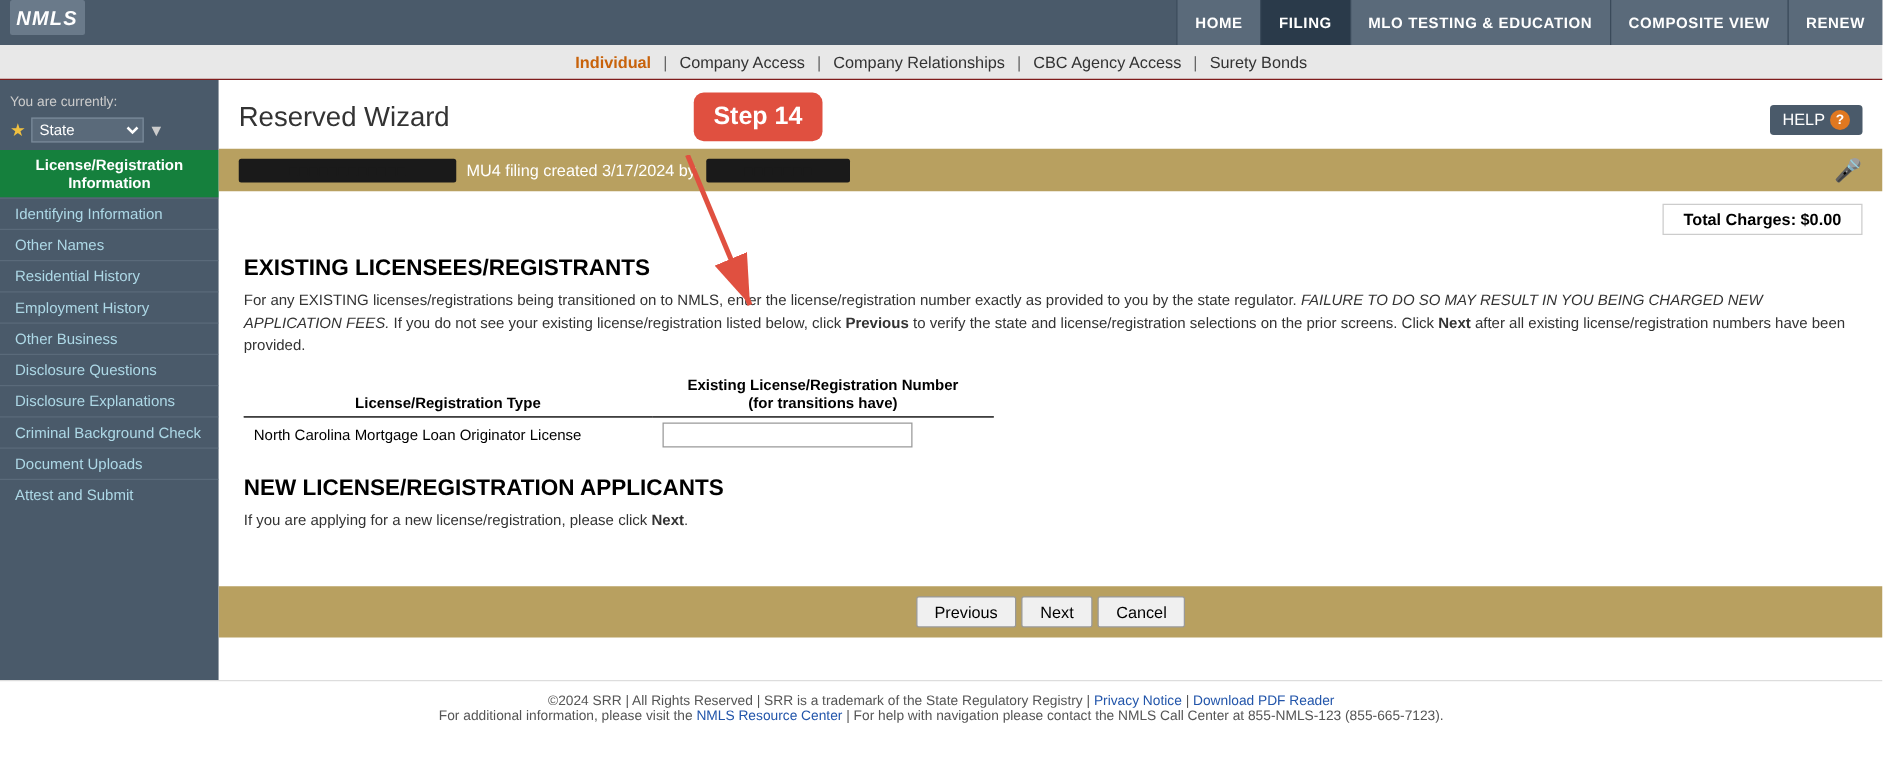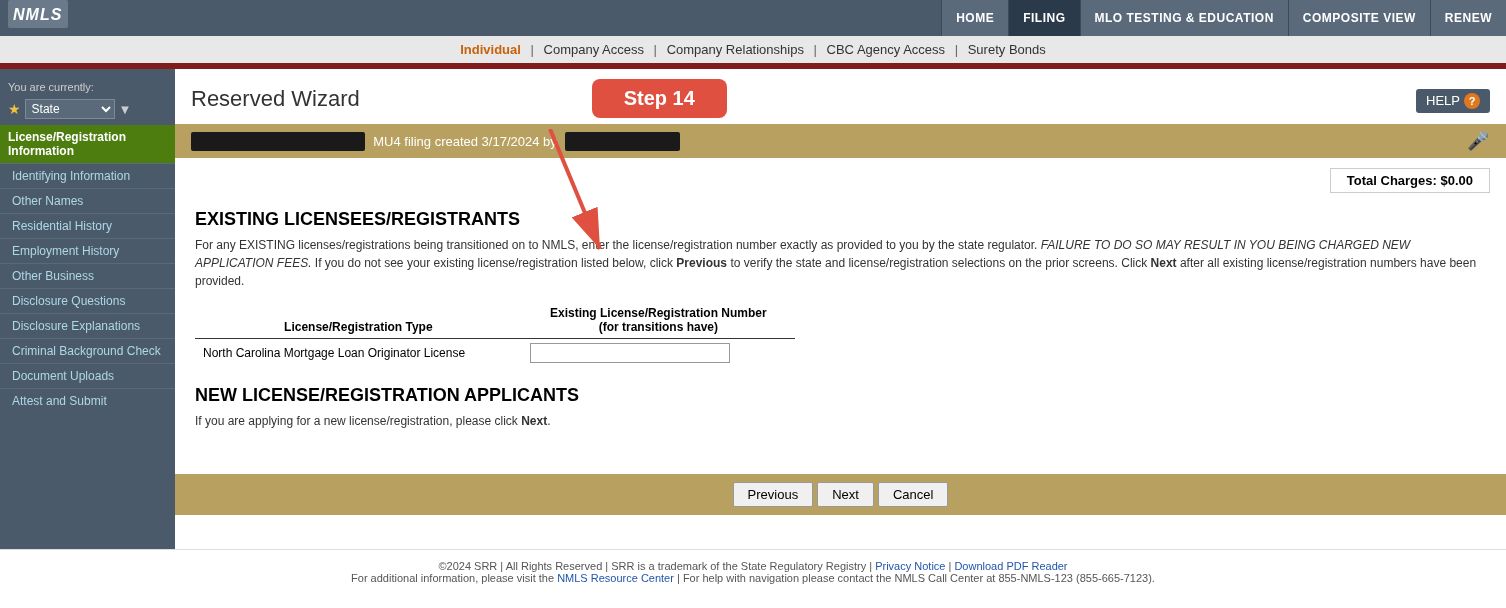--- a/index.html
+++ b/index.html
@@ -35,21 +35,21 @@
       letter-spacing: 0.5px;
       border-left: 1px solid #3a4a5a;
     }
     .top-nav-btn.active {
       background: #2a3a4a;
     }
 
     
     .sub-nav {
       background: #e8e8e8;
-      border-bottom: 6px solid #7f1d1d;
+      border-bottom: 1px solid #7f1d1d;
       padding: 6px 0;
       text-align: center;
       font-size: 13px;
     }
     .sub-nav a {
       color: #c8620a;
       text-decoration: none;
       font-weight: bold;
       margin: 0 4px;
     }
@@ -89,26 +89,27 @@
     }
     .sidebar-state-select {
       background: #5a6a7a;
       color: #fff;
       border: 1px solid #7a8a9a;
       font-size: 12px;
       padding: 1px 2px;
       width: 90px;
     }
     .sidebar-section-active {
-      background: #4d7c0f;
+      background: #15803d;
       color: #fff;
       padding: 5px 8px;
       font-size: 12px;
       font-weight: bold;
       cursor: pointer;
+      text-align: center;
     }
     .sidebar-item {
       padding: 5px 8px 5px 12px;
       color: #ccc;
       font-size: 12px;
       cursor: pointer;
       border-top: 1px solid #5a6a7a;
     }
     .sidebar-item a {
       color: #add8e6;
@@ -125,23 +126,23 @@
     .page-title {
       font-size: 22px;
       font-weight: normal;
       color: #333;
     }
     .step-badge {
       background: #e05040;
       color: #fff;
       font-size: 20px;
       font-weight: bold;
-      padding: 8px 32px;
+      padding: 8px 16px;
       border-radius: 8px;
-      margin-left: 112px;
+      margin-left: 75px;
       position: relative;
     }
     .help-btn {
       margin-left: auto;
       background: #4a5a6a;
       color: #fff;
       border: none;
       padding: 4px 10px;
       border-radius: 3px;
       cursor: pointer;

